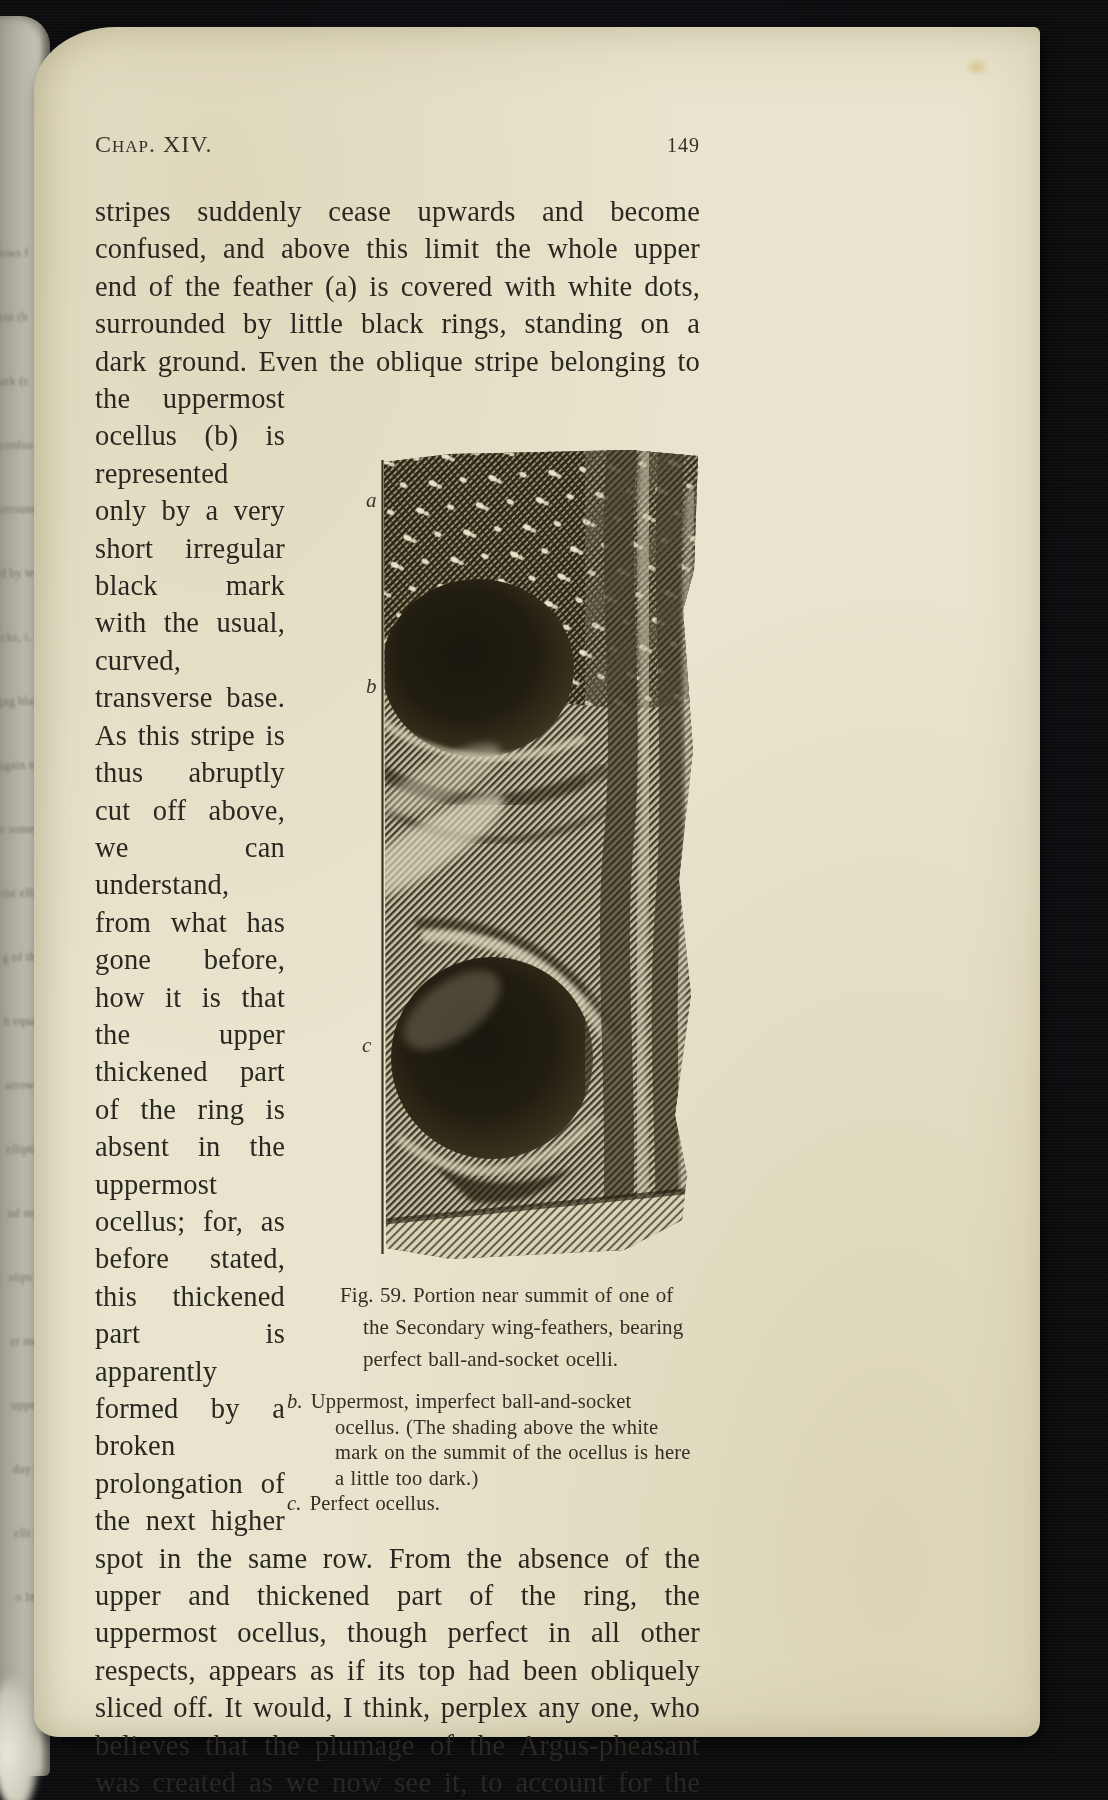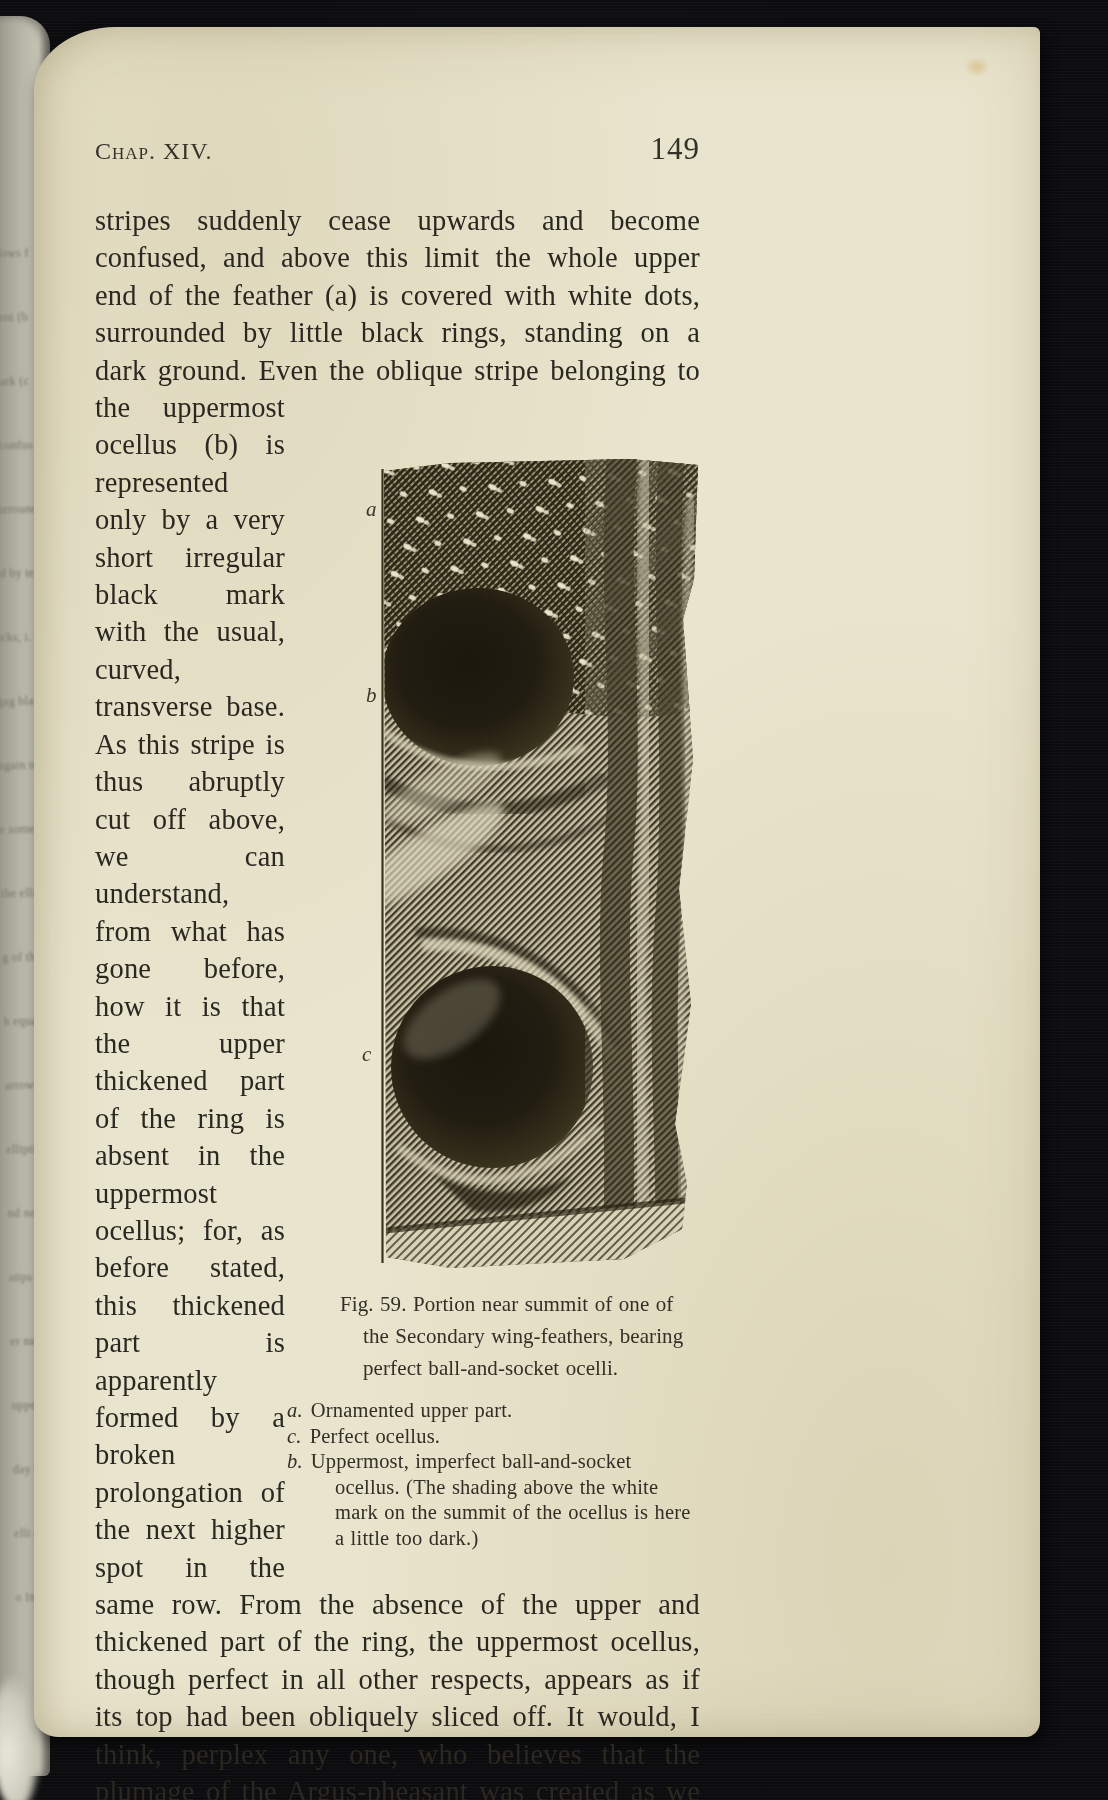--- a/index.html
+++ b/index.html
@@ -39,21 +39,21 @@
     color:#2d2a23;
   }
   .stain{position:absolute;left:930px;top:30px;width:26px;height:20px;border-radius:50%;
     background:radial-gradient(ellipse,#cfa24f 0%,rgba(207,162,79,0) 70%);opacity:.45;filter:blur(1px);}
   .content{position:absolute;left:0;top:0;width:846px;height:1710px;
     padding:104px 180px 0 61px;box-sizing:border-box;}
   
   .page-header{display:flex;justify-content:space-between;align-items:baseline;color:#343128;}
   .chap{font-variant:small-caps;font-size:24px;letter-spacing:1px;}
   .running{font-size:23px;letter-spacing:3px;transform:translateX(6px);}
-  .pageno{font-size:31px;letter-spacing:1px;}
+  .pageno{font-size:20px;letter-spacing:1px;}
   
   .body-text{
     margin-top:35px;font-size:28.5px;line-height:37.4px;text-align:justify;
     word-spacing:3px;letter-spacing:.2px;color:#2b2821;
   }
   
   .figure-block{float:right;width:415px;margin:0 0 6px 0;}
   .fig-area{position:relative;margin-top:70px;margin-left:95px;width:320px;height:809px;}
   .fig-label{position:absolute;font-style:italic;font-size:21px;color:#3a362c;}
   .label-a{left:-14px;top:32px;}
@@ -192,22 +192,21 @@
                 <path d="M0 772 L320 740" stroke="#241f0f" stroke-width="6" opacity=".65"></path>
               </g>
 
               <line x1="2.5" y1="10" x2="2.5" y2="804" stroke="#3a3422" stroke-width="2.2"></line>
             </svg>
           </div>
 
           <p class="fig-caption">Fig. 59.  Portion near summit of one of the Secondary wing-feathers, bearing perfect ball-and-socket ocelli.</p>
 
           <div class="fig-legend">
-            <p class="legend-item"><span class="legend-marker">a.</span><span>Ornamented upper part.</span></p>
+            <p class="legend-item"><span class="legend-marker">b.</span><span>Uppermost, imperfect ball-and-socket ocellus.  (The shading above the white mark on the summit of the ocellus is here a little too dark.)</span></p>
             <p class="legend-item"><span class="legend-marker">c.</span><span>Perfect ocellus.</span></p>
-            <p class="legend-item"><span class="legend-marker">b.</span><span>Uppermost, imperfect ball-and-socket ocellus.  (The shading above the white mark on the summit of the ocellus is here a little too dark.)</span></p>
           </div>
         </aside><span>oblique stripe belonging to the uppermost ocellus (b) is represented only by a very short irregular black mark with the usual, curved, transverse base.  As this stripe is thus abruptly cut off above, we can understand, from what has gone before, how it is that the upper thickened part of the ring is absent in the uppermost ocellus; for, as before stated, this thickened part is apparently formed by a broken prolongation of the next higher spot in the same row.  From the absence of the upper and thickened part of the ring, the uppermost ocellus, though perfect in all other respects, appears as if its top had been obliquely sliced off.  It would, I think, perplex any one, who believes that the plumage of the Argus-pheasant was created as we now see it, to account for the imperfect condition of the uppermost ocelli.  I should add that in the secondary wing-feather farthest from the body all the ocelli are</span>
       </div>
 
     </div>
   </div>
 </div>
 
 </body></html>

